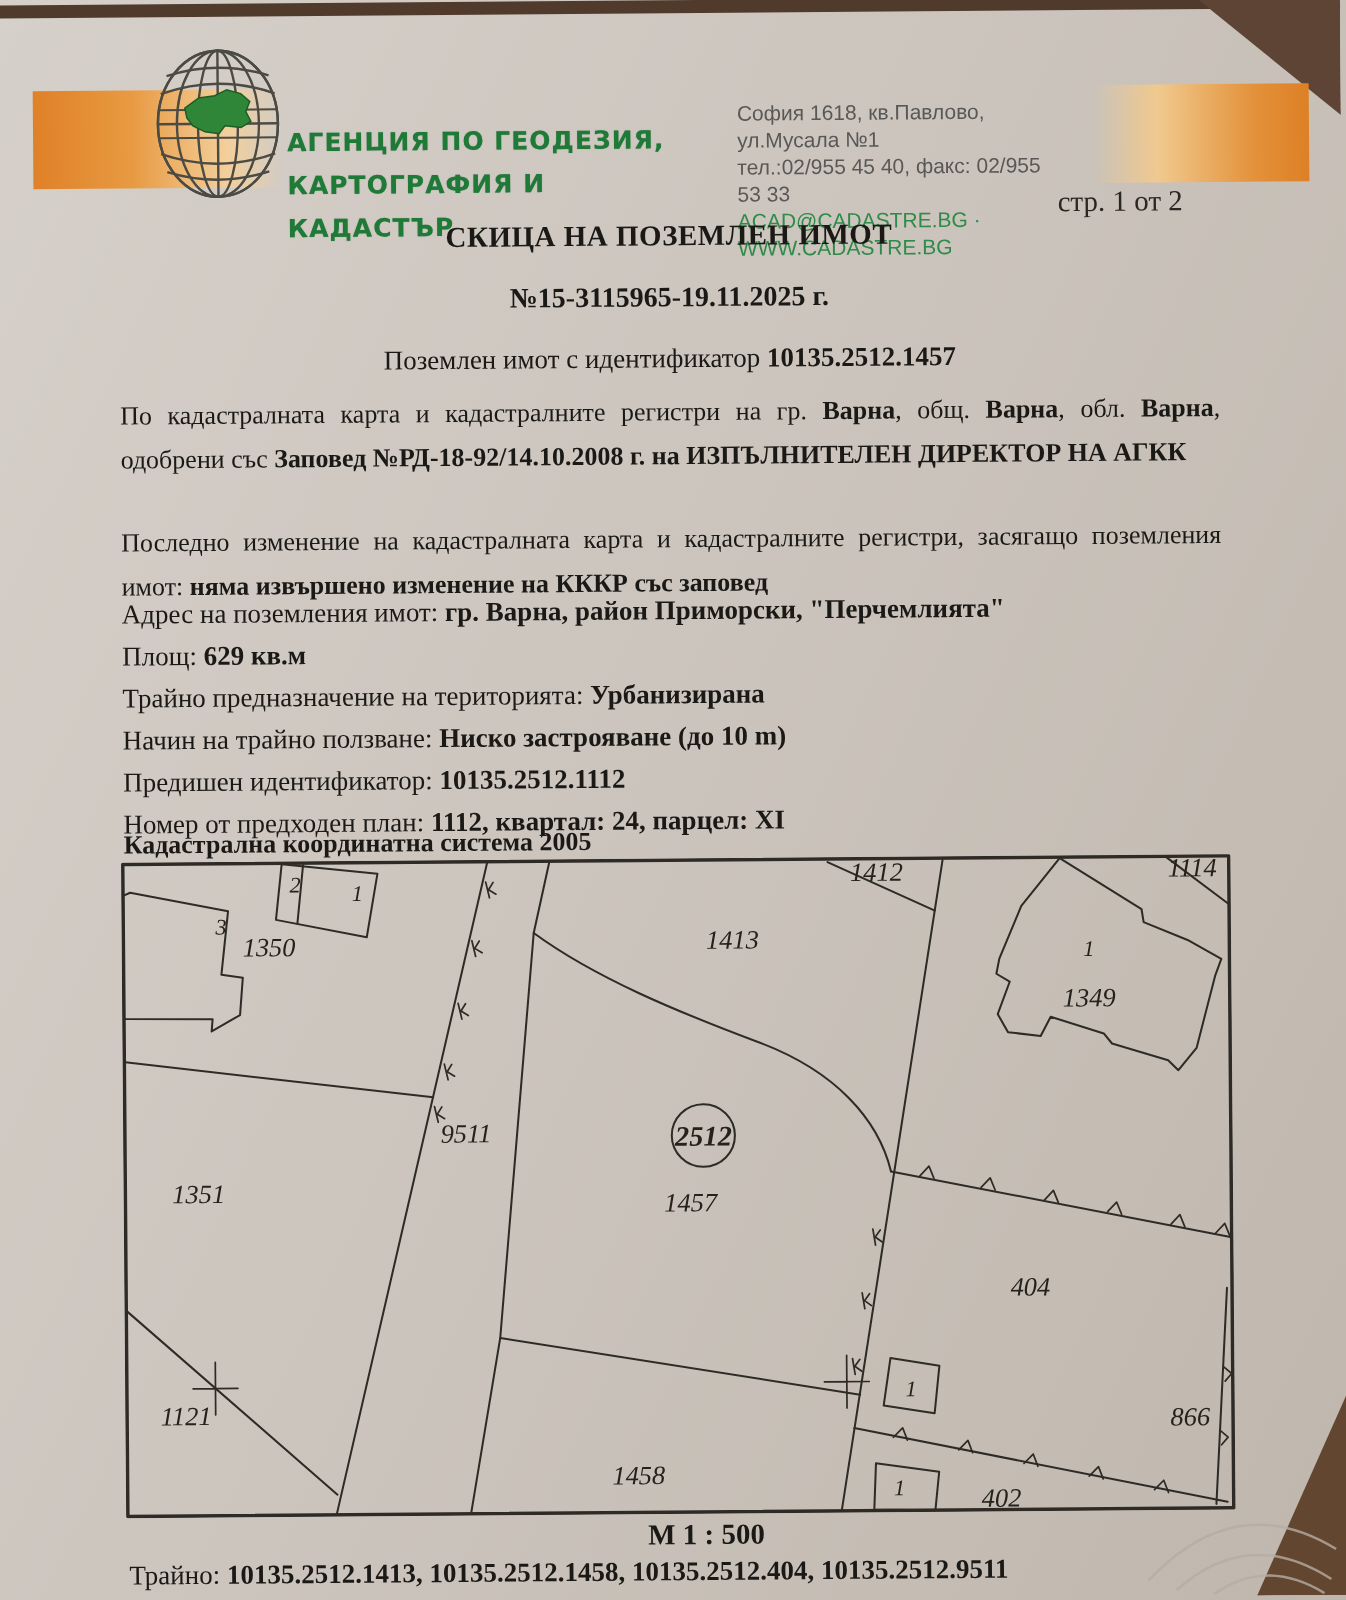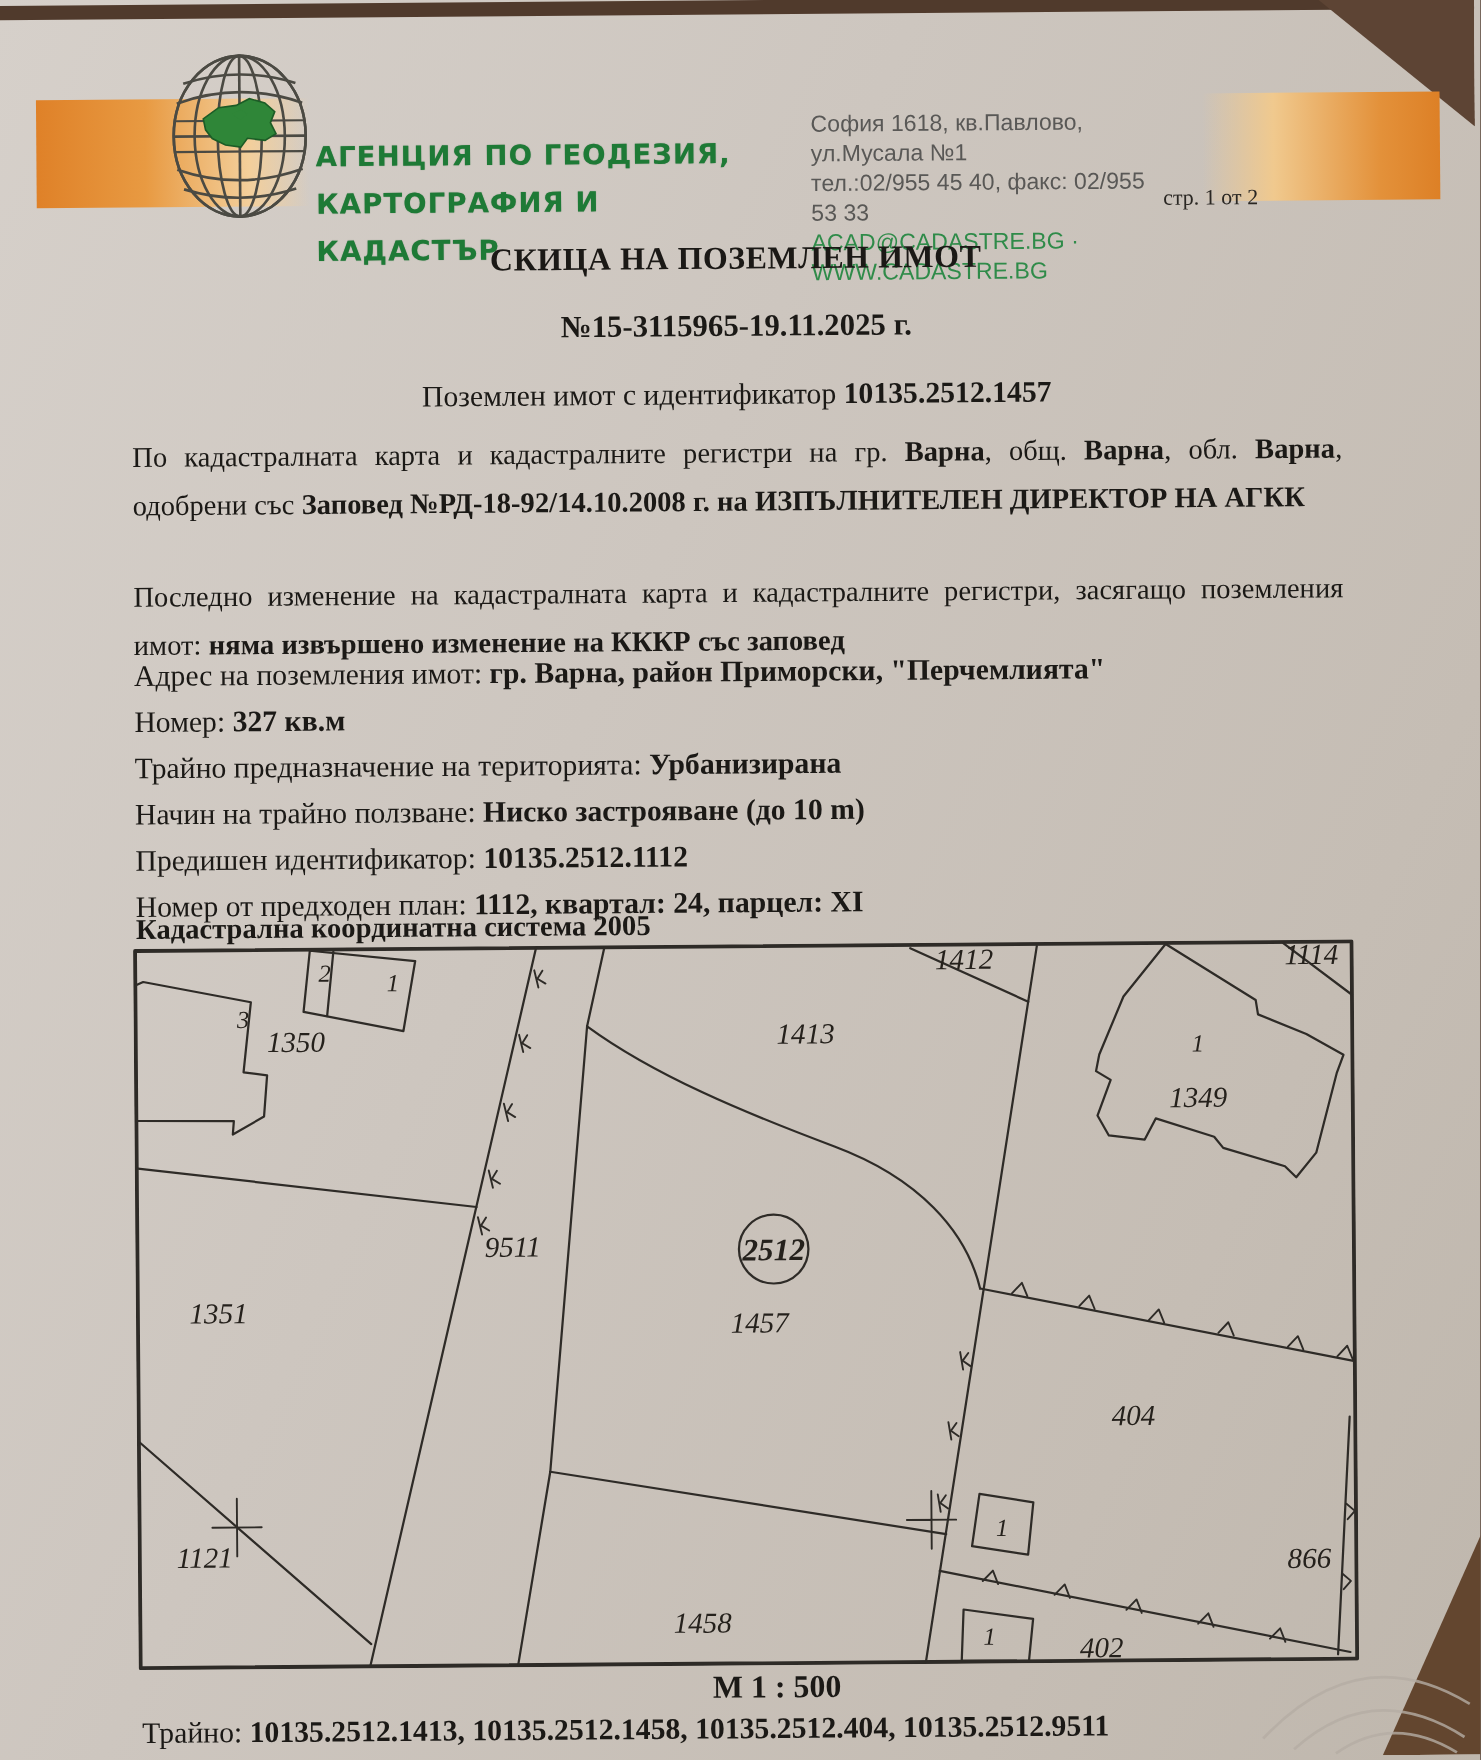--- a/index.html
+++ b/index.html
@@ -17,21 +17,21 @@
   .band-left{position:absolute;left:38px;top:86px;width:248px;height:98px;
              background:linear-gradient(90deg,#df8128 0%,#e89a42 40%,#f3cf9b 78%,rgba(243,207,155,0) 100%);}
   .band-right{position:absolute;left:1098px;top:88px;width:216px;height:98px;
              background:linear-gradient(90deg,rgba(246,227,192,0) 0%,#f0c98e 30%,#e3913a 75%,#dd8026 100%);}
   .agency{position:absolute;left:292px;top:118px;width:430px;
           font-family:"DejaVu Sans",sans-serif;font-weight:bold;font-size:25px;line-height:43px;
           color:#1e7a36;letter-spacing:1px;text-shadow:0 0 1px #14552575;}
   .contact{position:absolute;left:742px;top:100px;width:330px;
            font-family:"Liberation Sans",sans-serif;font-size:21px;line-height:27px;color:#595856;}
   .contact .web{color:#2f8b49;}
-  .pageno{position:absolute;left:1062px;top:172px;font-size:20px;color:#2a2723;}
+  .pageno{position:absolute;left:1062px;top:188px;font-size:29px;color:#2a2723;}
   
   .title{position:absolute;left:0;top:219px;width:1346px;text-align:center;
          font-size:29px;font-weight:bold;letter-spacing:.5px;}
   .docnum{position:absolute;left:0;top:281px;width:1346px;text-align:center;
           font-size:28px;font-weight:bold;}
   .subtitle{position:absolute;left:0;top:343px;width:1346px;text-align:center;font-size:27px;}
   .para{position:absolute;left:123px;width:1100px;font-size:26px;line-height:44px;text-align:justify;}
   .p1{top:390px;} .p2{top:517px;}
   .b{font-weight:bold;}
   .fields{position:absolute;left:123px;top:596px;width:1110px;}
@@ -103,21 +103,21 @@
 
     <div class="para p1">
       <span>По кадастралната карта и кадастралните регистри на гр. </span><span class="b">Варна</span><span>, общ. </span><span class="b">Варна</span><span>, обл. </span><span class="b">Варна</span><span>, одобрени със </span><span class="b">Заповед №РД-18-92/14.10.2008 г. на ИЗПЪЛНИТЕЛЕН ДИРЕКТОР НА АГКК</span>
     </div>
     <div class="para p2">
       <span>Последно изменение на кадастралната карта и кадастралните регистри, засягащо поземления имот: </span><span class="b">няма извършено изменение на КККР със заповед</span>
     </div>
 
     <div class="fields">
       <div class="frow"><span>Адрес на поземления имот: </span><span class="b">гр. Варна, район Приморски, "Перчемлията"</span></div>
-      <div class="frow"><span>Номер: </span><span class="b">327 кв.м</span></div>
+      <div class="frow"><span>Площ: </span><span class="b">629 кв.м</span></div>
       <div class="frow"><span>Трайно предназначение на територията: </span><span class="b">Урбанизирана</span></div>
       <div class="frow"><span>Начин на трайно ползване: </span><span class="b">Ниско застрояване (до 10 m)</span></div>
       <div class="frow"><span>Предишен идентификатор: </span><span class="b">10135.2512.1112</span></div>
       <div class="frow"><span>Номер от предходен план: </span><span class="b">1112, квартал: 24, парцел: XI</span></div>
     </div>
 
     <div class="coordsys">Кадастрална координатна система 2005</div>
 
     <div class="mapwrap">
       <svg width="1110" height="656" viewBox="0 0 1090 650" preserveAspectRatio="none">

